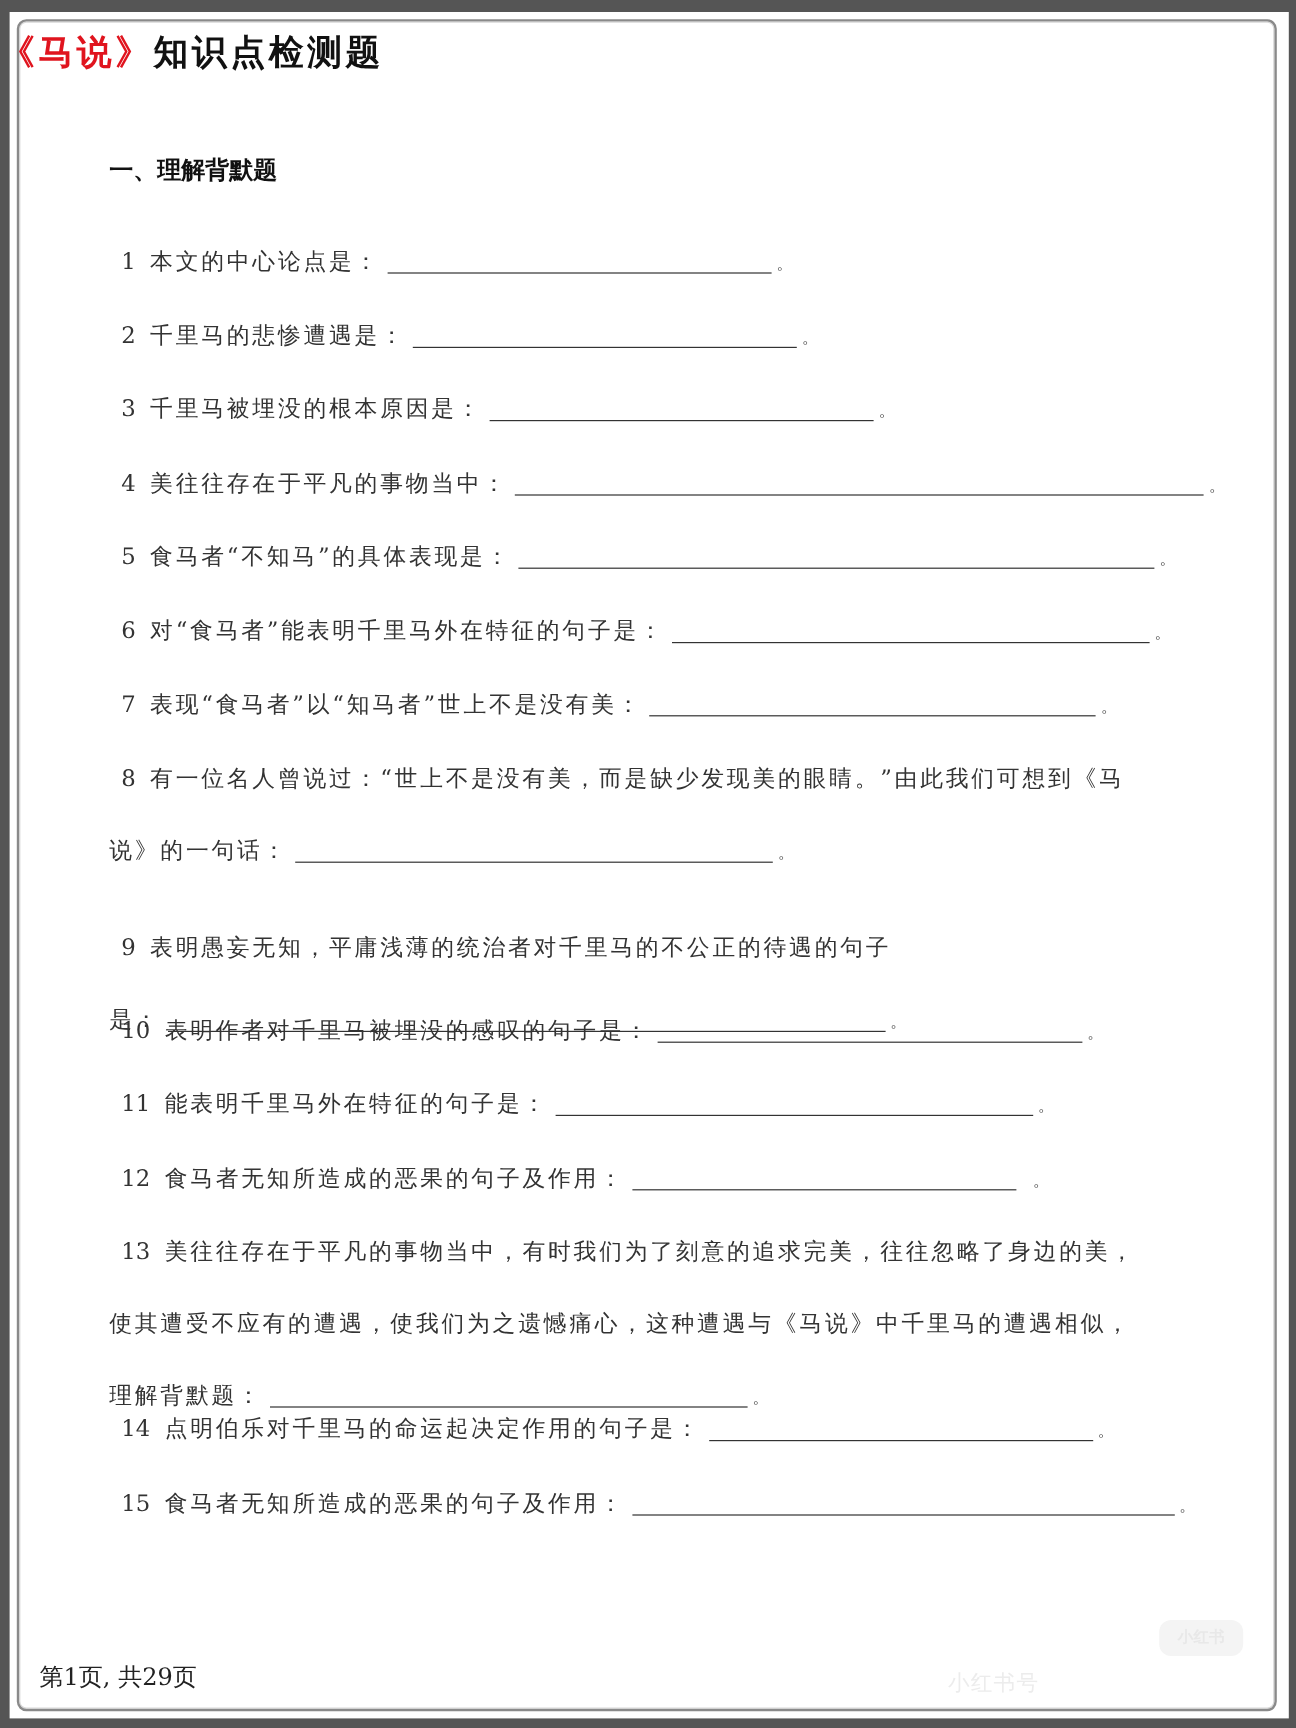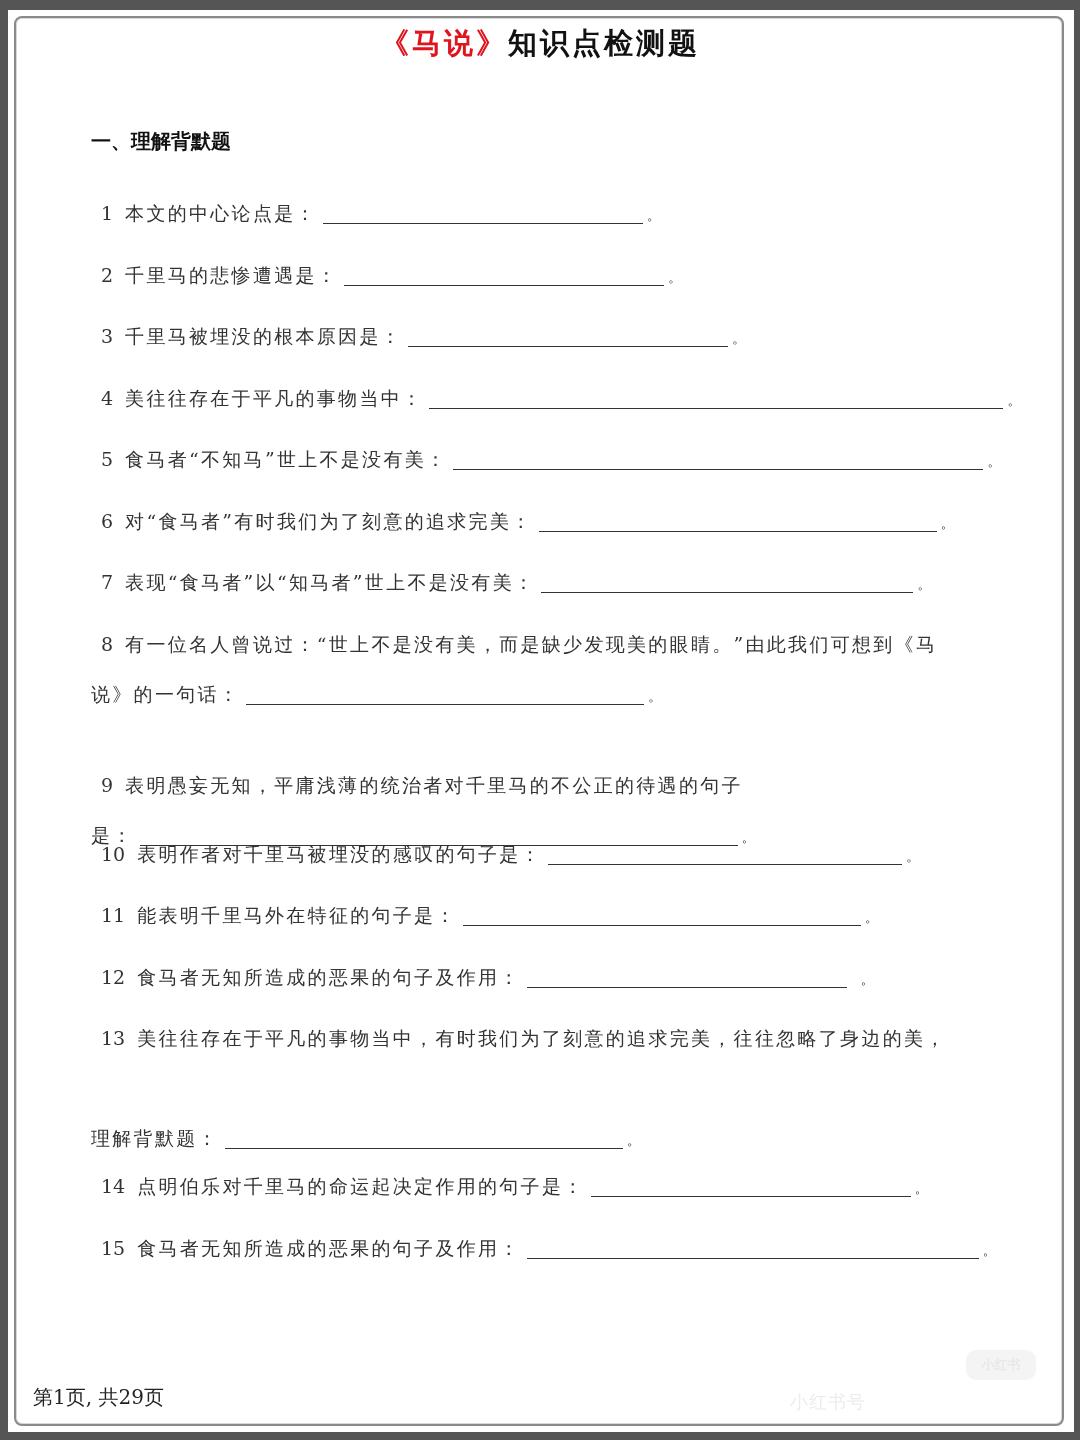--- a/index.html
+++ b/index.html
@@ -22,21 +22,21 @@
     left: 14px; top: 16px;
     width: 1046px; height: 1406px;
     border: 2px solid #8a8a8a;
     border-radius: 8px;
     box-shadow: inset 0 0 0 1px #d8d8d8;
   }
   .title {
     position: absolute;
     left: 0; width: 1080px;
     top: 24px;
-    text-align: center;
+    text-align: left;
     font-family: "DejaVu Sans", "Liberation Sans", sans-serif;
     font-weight: bold;
     font-size: 29px;
     letter-spacing: 3px;
     color: #111;
   }
   .title .red { color: #e0141e; }
   .section-heading {
     position: absolute;
     left: 91px; top: 128px;
@@ -44,21 +44,21 @@
     font-weight: bold;
     font-size: 20px;
     color: #111;
     text-align: right;
   }
   .q {
     position: absolute;
     left: 91px;
     width: 910px;
     font-size: 19px;
-    line-height: 50px;
+    line-height: 60px;
     letter-spacing: 2.3px;
     color: #333;
     white-space: nowrap;
   }
   .q .num { display: inline-block; margin-left: 10px; margin-right: 12px; letter-spacing: 0; }
   .blank {
     display: inline-block;
     border-bottom: 1.5px solid #333;
     height: 26px;
     vertical-align: -4px;
@@ -118,25 +118,25 @@
 
 <div class="q" style="top:311px">
   <span class="num">3</span><span>千里马被埋没的根本原因是：</span><span class="blank" style="width:320px"></span><span class="period">。</span>
 </div>
 
 <div class="q" style="top:373px">
   <span class="num">4</span><span>美往往存在于平凡的事物当中：</span><span class="blank" style="width:574px"></span><span class="period">。</span>
 </div>
 
 <div class="q" style="top:434px">
-  <span class="num">5</span><span>食马者“不知马”世上不是没有美：</span><span class="blank" style="width:530px"></span><span class="period">。</span>
+  <span class="num">5</span><span>食马者“不知马”的具体表现是：</span><span class="blank" style="width:530px"></span><span class="period">。</span>
 </div>
 
 <div class="q" style="top:496px">
-  <span class="num">6</span><span>对“食马者”有时我们为了刻意的追求完美：</span><span class="blank" style="width:398px"></span><span class="period">。</span>
+  <span class="num">6</span><span>对“食马者”能表明千里马外在特征的句子是：</span><span class="blank" style="width:398px"></span><span class="period">。</span>
 </div>
 
 <div class="q" style="top:557px">
   <span class="num">7</span><span>表现“食马者”以“知马者”世上不是没有美：</span><span class="blank" style="width:372px"></span><span class="period">。</span>
 </div>
 
 <div class="q" style="top:619px">
   <span class="num">8</span><span>有一位名人曾说过：“世上不是没有美，而是缺少发现美的眼睛。”由此我们可想到《马</span><br>
   <span>说》的一句话：</span><span class="blank" style="width:398px"></span><span class="period">。</span>
 </div>
@@ -153,21 +153,21 @@
 <div class="q" style="top:890px">
   <span class="num">11</span><span>能表明千里马外在特征的句子是：</span><span class="blank" style="width:398px"></span><span class="period">。</span>
 </div>
 
 <div class="q" style="top:952px">
   <span class="num">12</span><span>食马者无知所造成的恶果的句子及作用：</span><span class="blank" style="width:320px"></span><span class="period" style="margin-left:14px">。</span>
 </div>
 
 <div class="q" style="top:1013px">
   <span class="num">13</span><span>美往往存在于平凡的事物当中，有时我们为了刻意的追求完美，往往忽略了身边的美，</span><br>
-  <br>
+  <span>使其遭受不应有的遭遇，使我们为之遗憾痛心，这种遭遇与《马说》中千里马的遭遇相似，</span><br>
   <span>理解背默题：</span><span class="blank" style="width:398px"></span><span class="period">。</span>
 </div>
 
 <div class="q" style="top:1161px">
   <span class="num">14</span><span>点明伯乐对千里马的命运起决定作用的句子是：</span><span class="blank" style="width:320px"></span><span class="period">。</span>
 </div>
 
 <div class="q" style="top:1223px">
   <span class="num">15</span><span>食马者无知所造成的恶果的句子及作用：</span><span class="blank" style="width:452px"></span><span class="period">。</span>
 </div>

